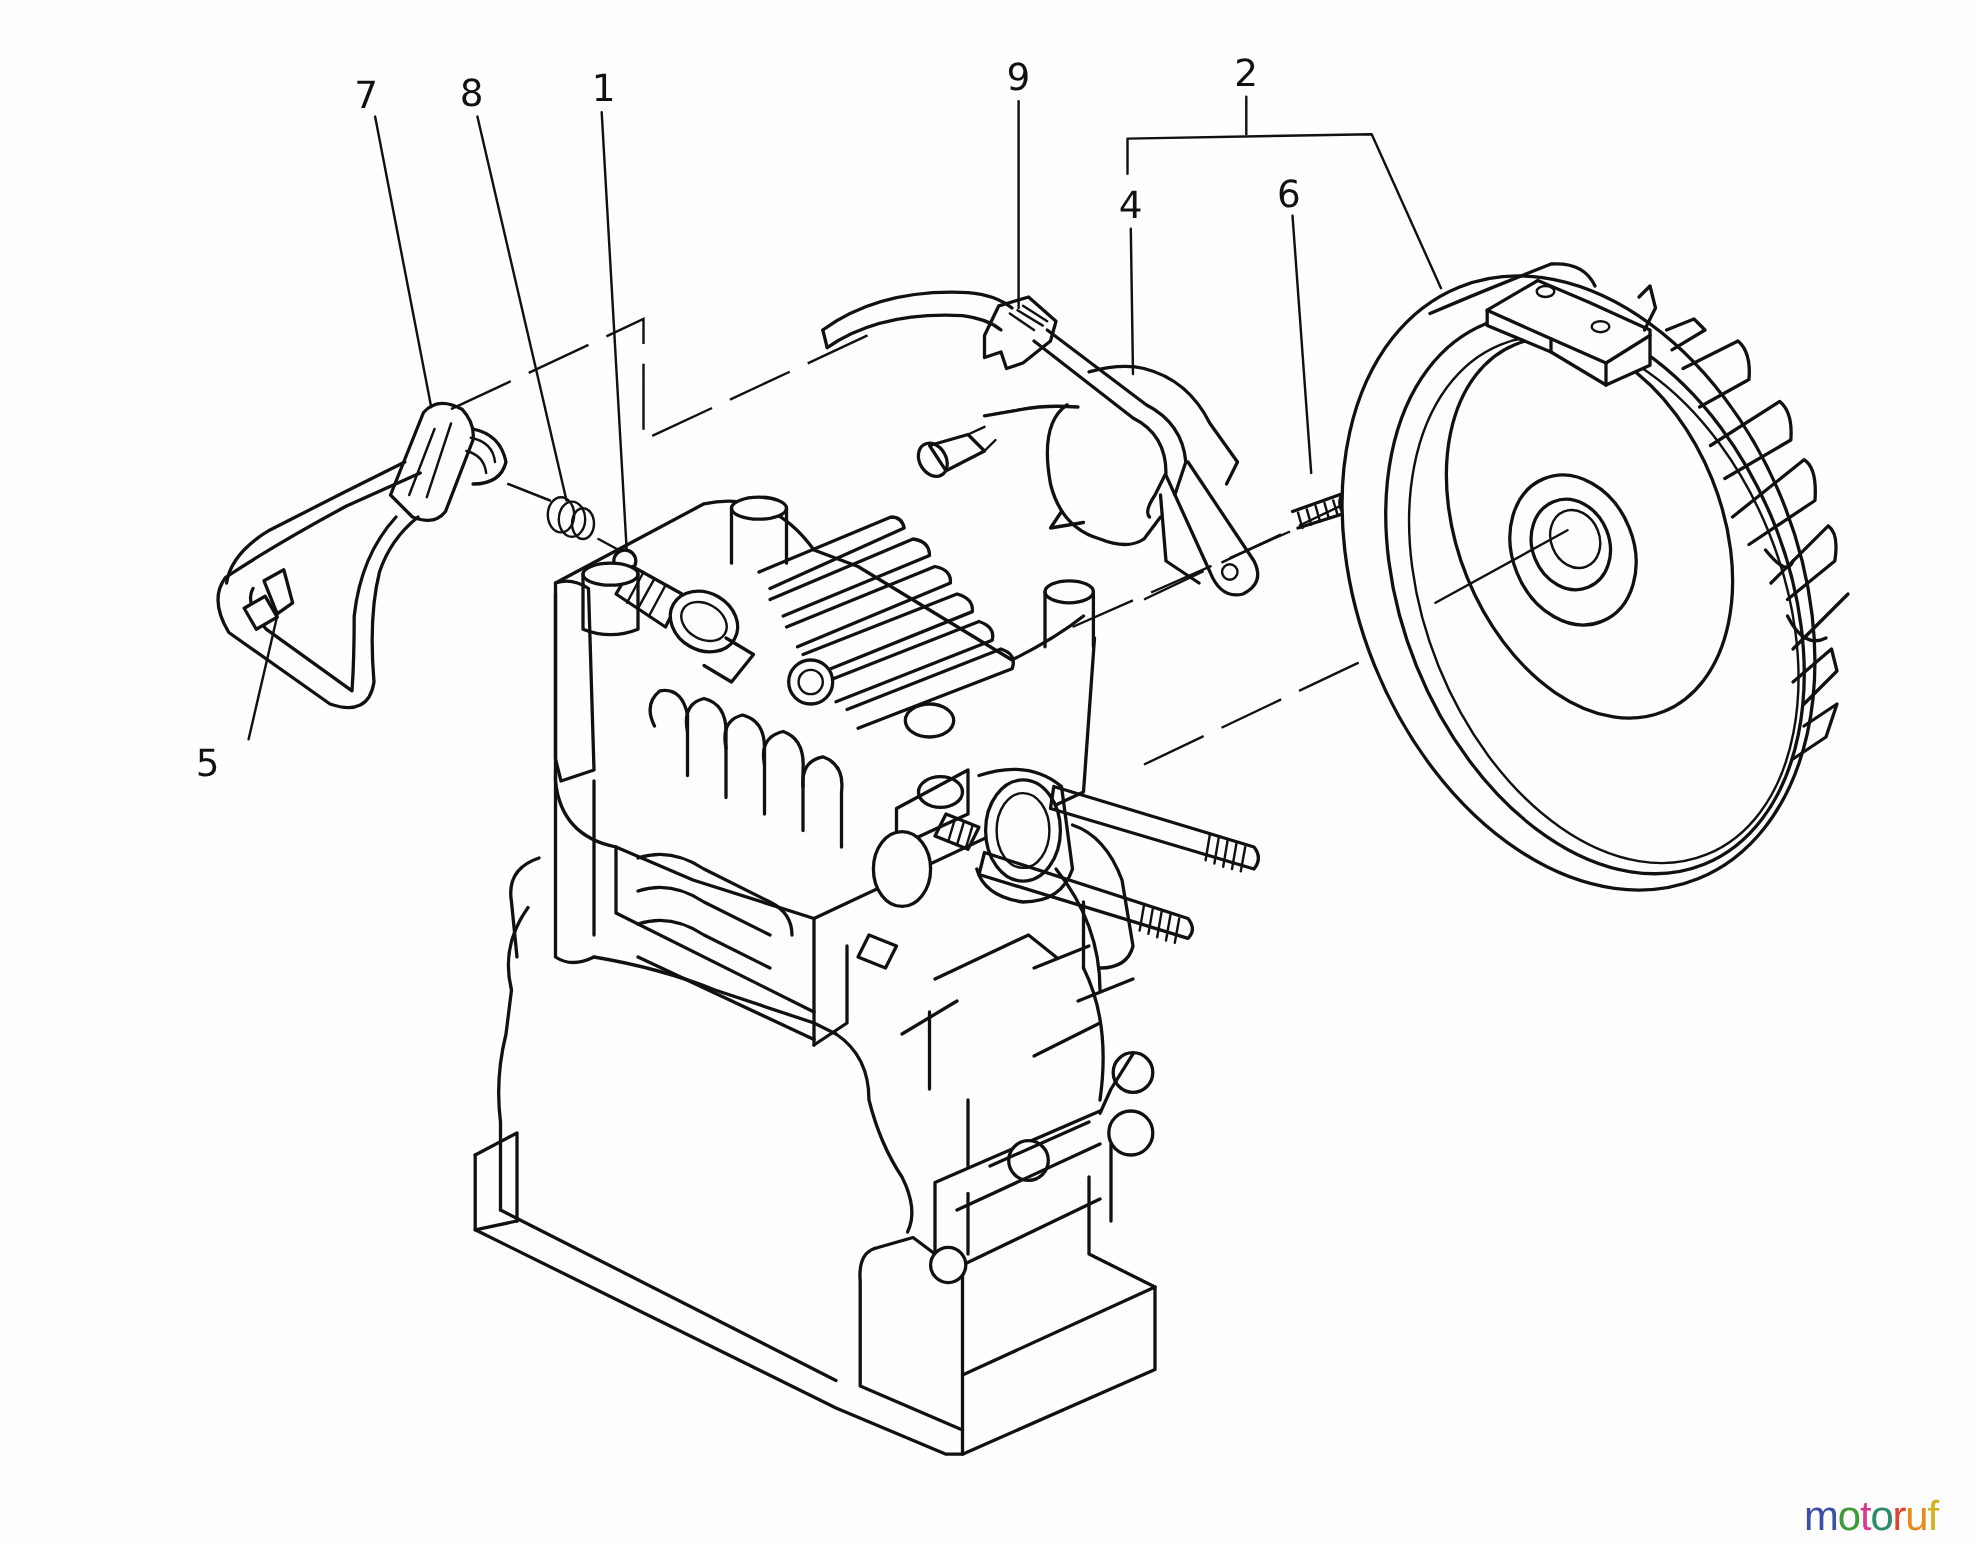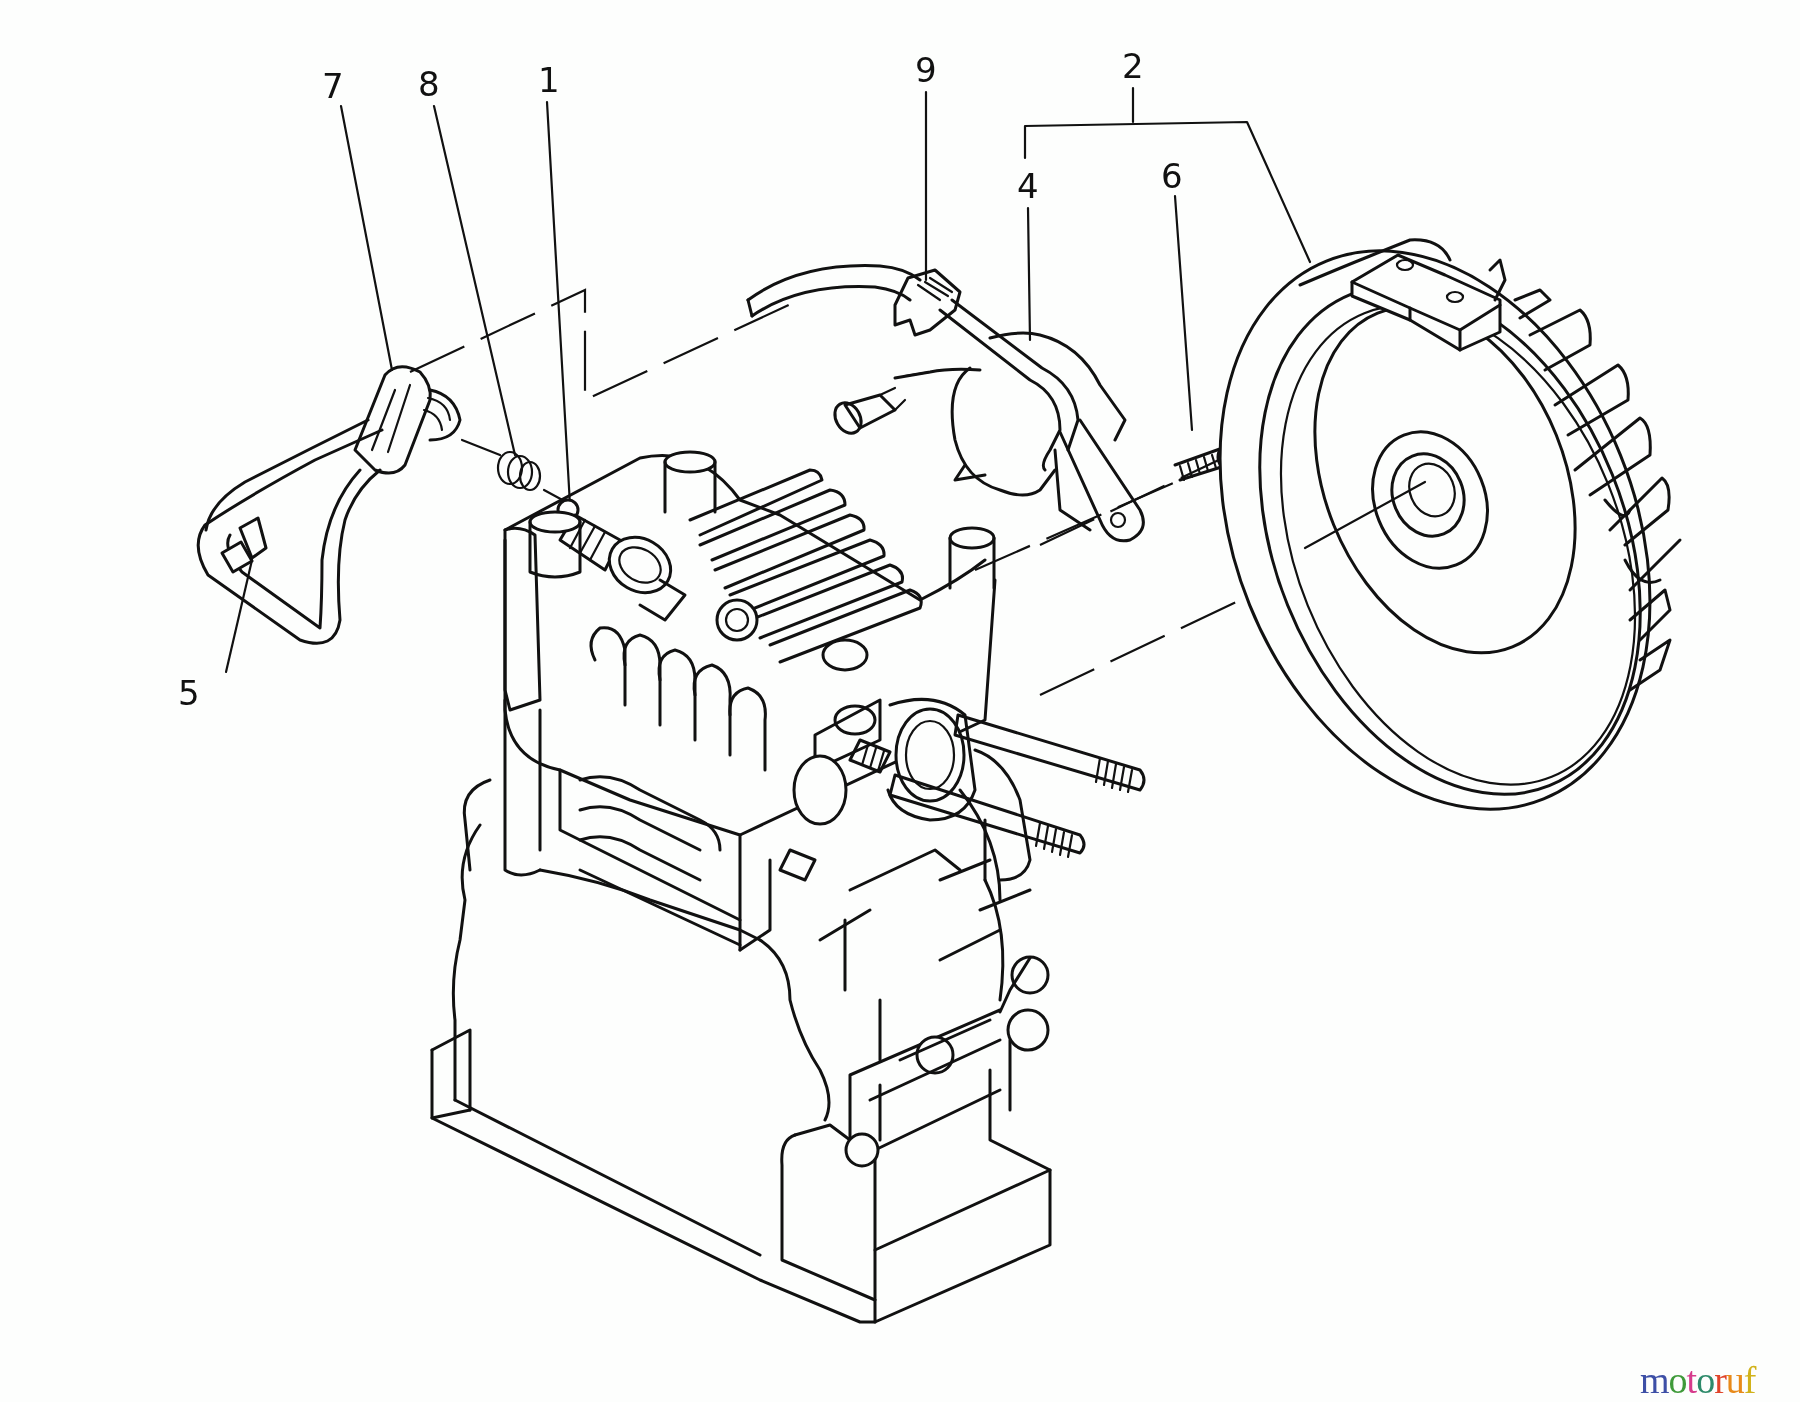--- a/index.html
+++ b/index.html
@@ -3,21 +3,21 @@
 <meta charset="utf-8">
 <style>
   html, body { margin:0; padding:0; background:#fdfefd; }
   body { width:1800px; height:1402px; position:relative; overflow:hidden; font-family:"DejaVu Sans", sans-serif; }
   #diagram { position:absolute; left:0; top:0; width:1800px; height:1402px; }
   .ln { fill:none; stroke:#111; stroke-width:3; stroke-linecap:round; stroke-linejoin:round; }
   .lt { fill:none; stroke:#111; stroke-width:2.2; stroke-linecap:round; stroke-linejoin:round; }
   .dash { fill:none; stroke:#111; stroke-width:2.2; stroke-dasharray:60 18; }
   .fill-w { fill:#fdfefd; }
   .callout-label { font-family:"DejaVu Sans", sans-serif; font-size:34px; fill:#111; }
-  .watermark { position:absolute; left:1640px; top:1358px; font-family:Liberation Serif, serif; font-size:38px; letter-spacing:-1px; }
+  .watermark { position:absolute; left:1640px; top:1358px; font-family:Liberation Sans, sans-serif; font-size:38px; letter-spacing:-1px; }
   .watermark span { display:inline-block; }
 </style>
 </head>
 <body>
 
 <svg id="diagram" viewBox="0 0 1800 1402" xmlns="http://www.w3.org/2000/svg">
 
   <g>
     <text class="callout-label" x="322" y="98">7</text>
     <text class="callout-label" x="418" y="96">8</text>

